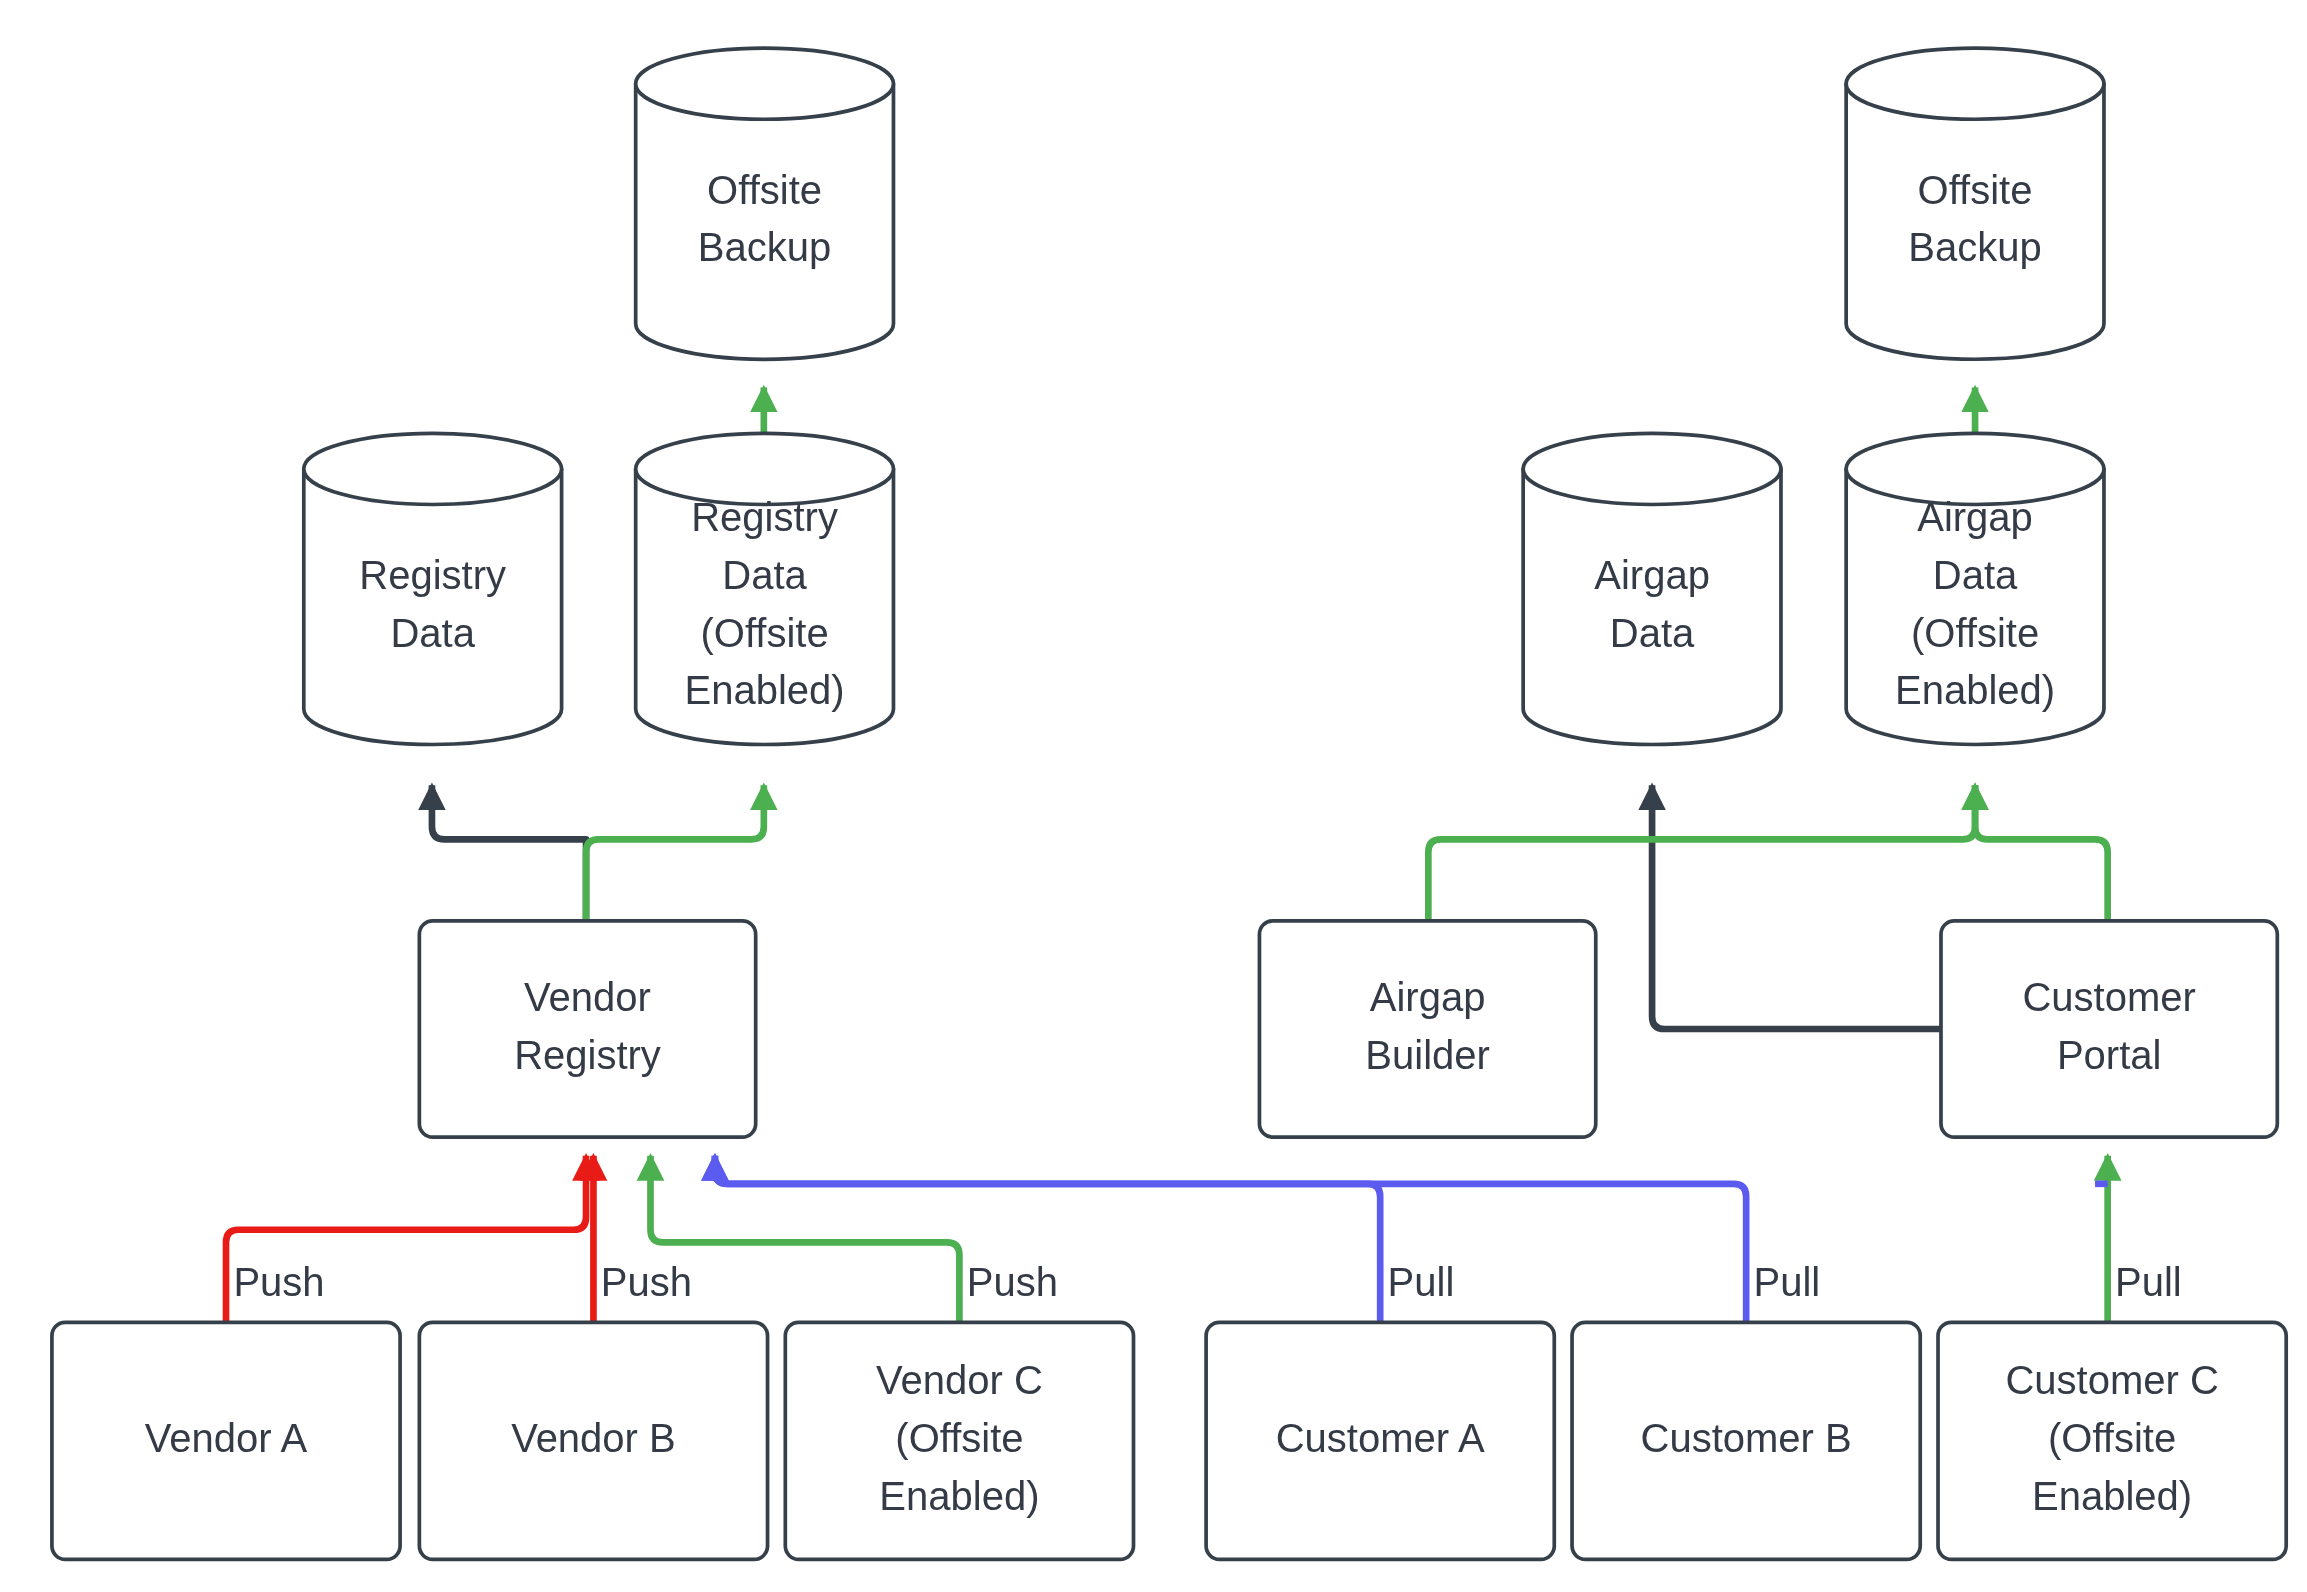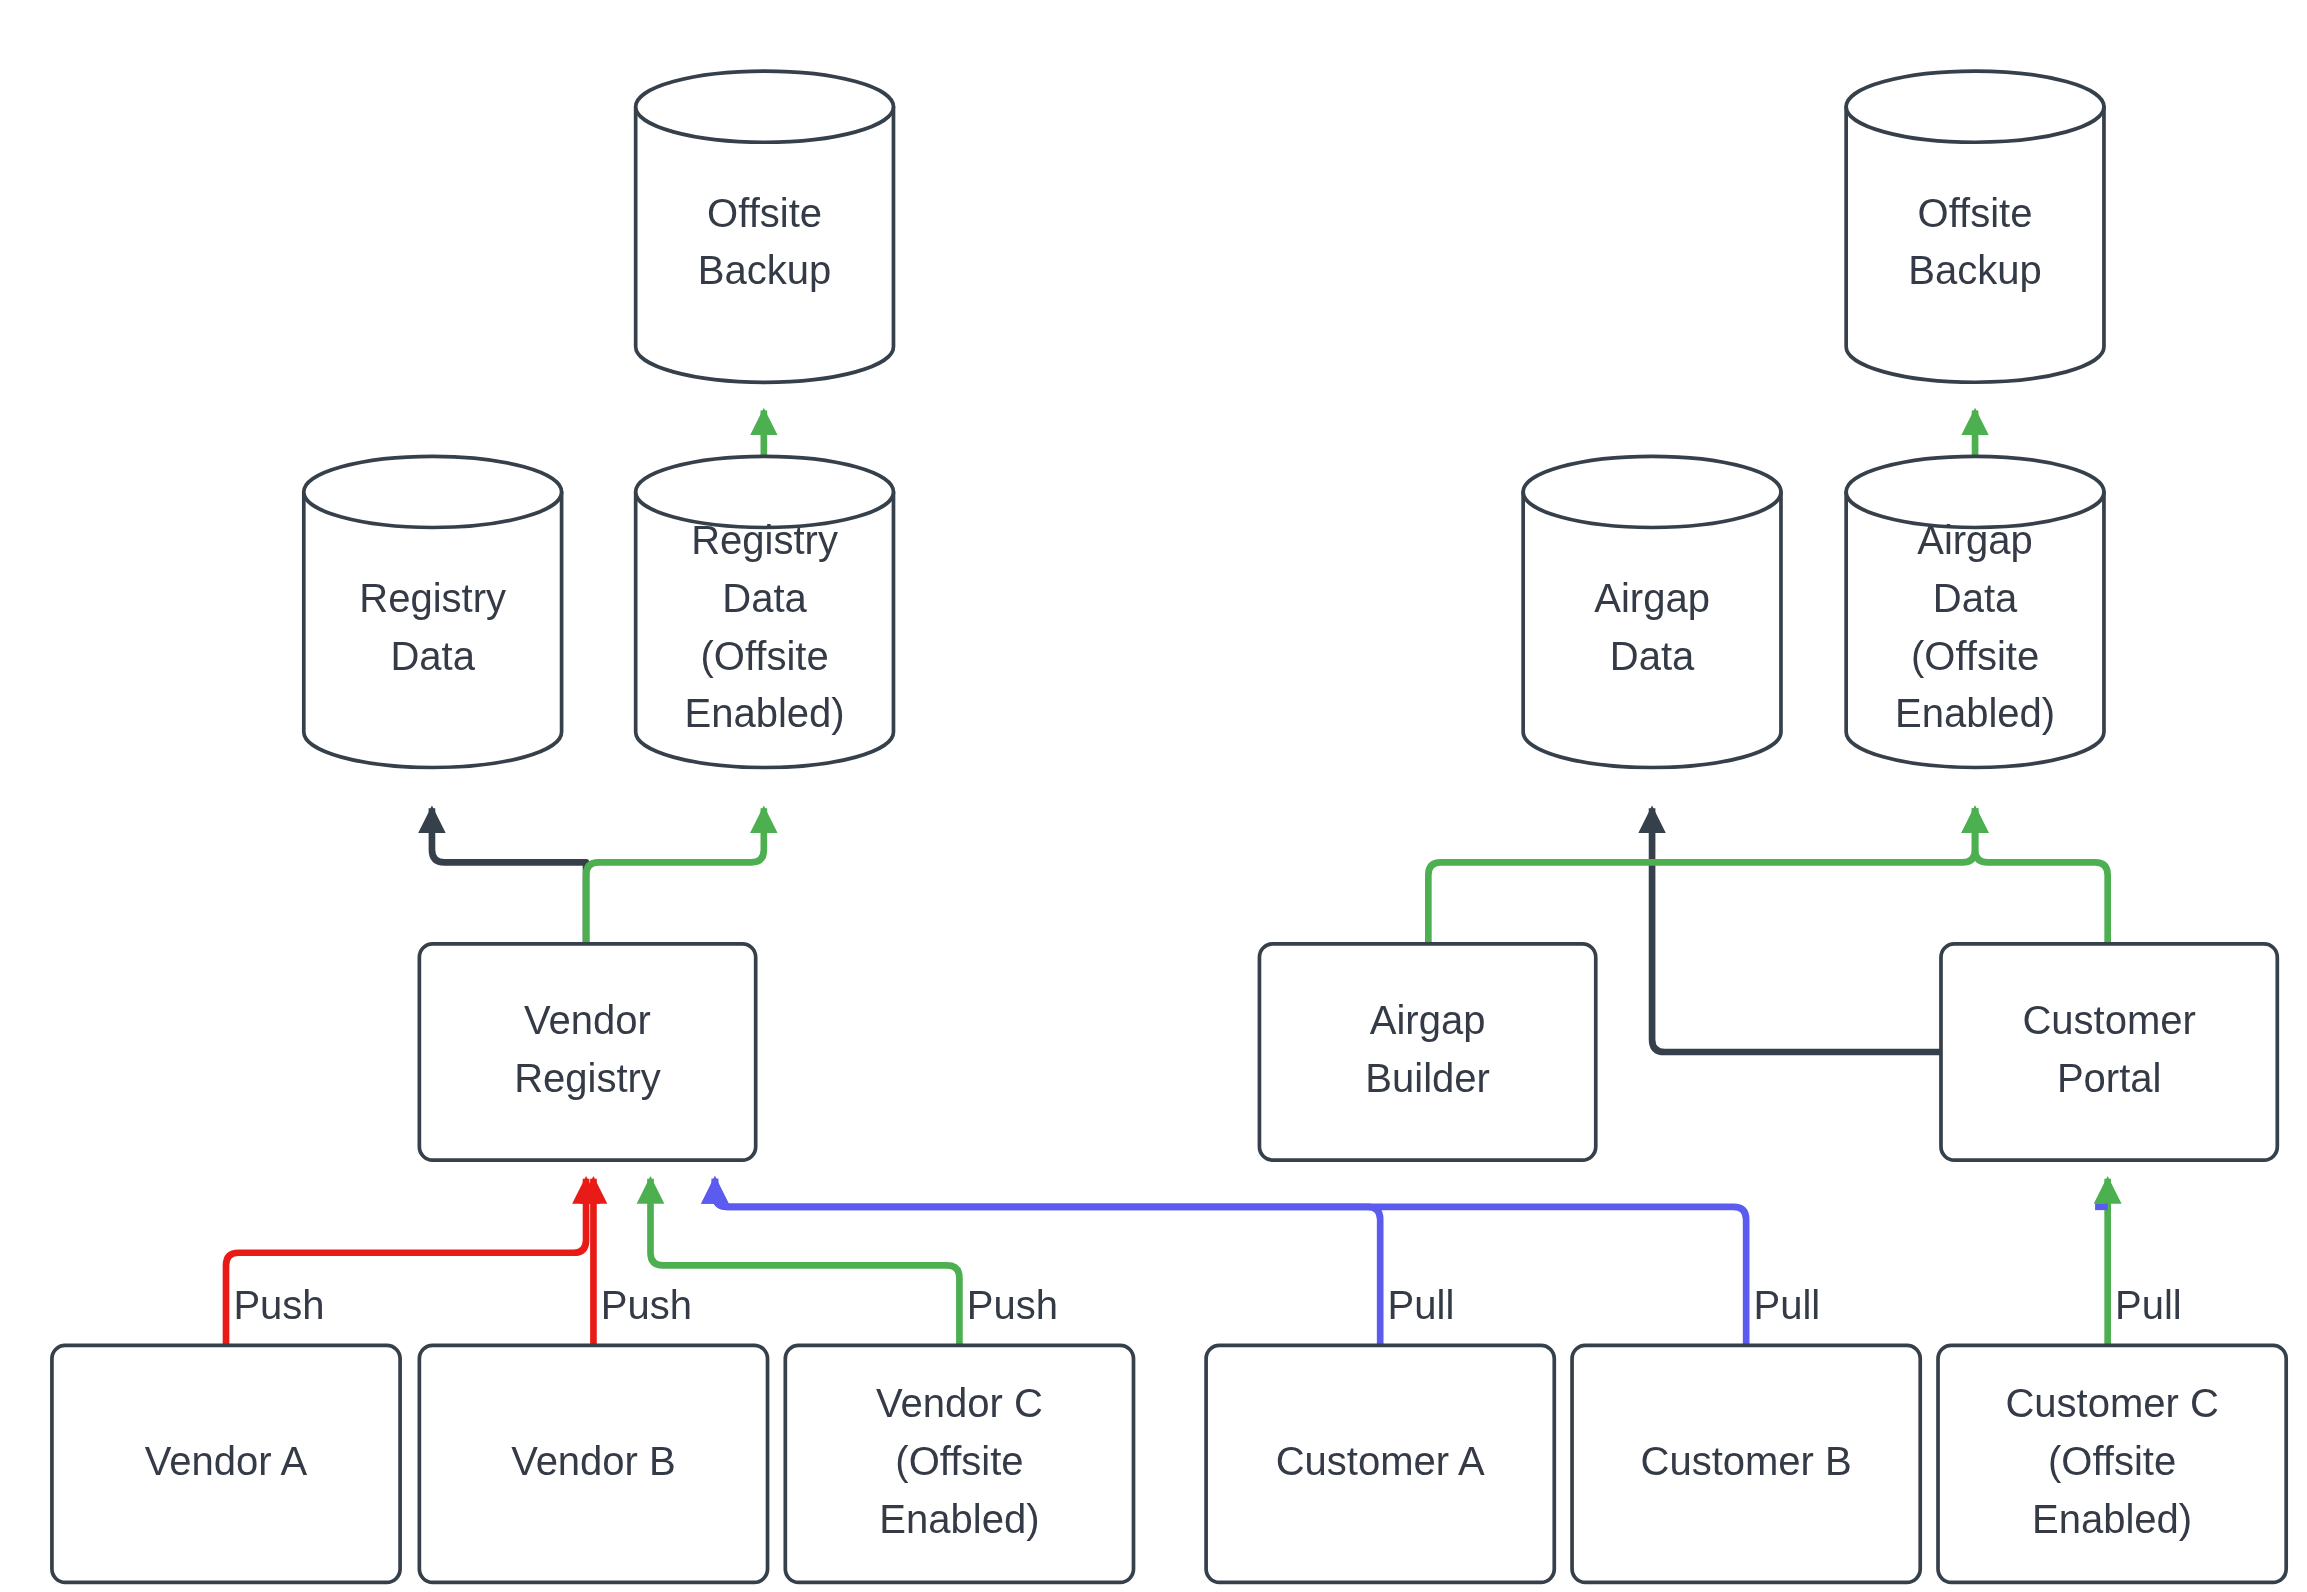--- a/index.html
+++ b/index.html
@@ -12,21 +12,20 @@
     width: 2307px;
     height: 1592px;
     overflow: hidden;
     font-family: "Liberation Sans", "DejaVu Sans", sans-serif;
   }
   #diagram-root {
     position: relative;
     width: 2307px;
     height: 1228px;
     background: #ffffff;
-    margin-top: 23px;
   }
   svg#diagram-svg {
     display: block;
     width: 2307px;
     height: 1592px;
   }
   .node-shape {
     fill: #ffffff;
     stroke: #36404a;
     stroke-width: 5;

